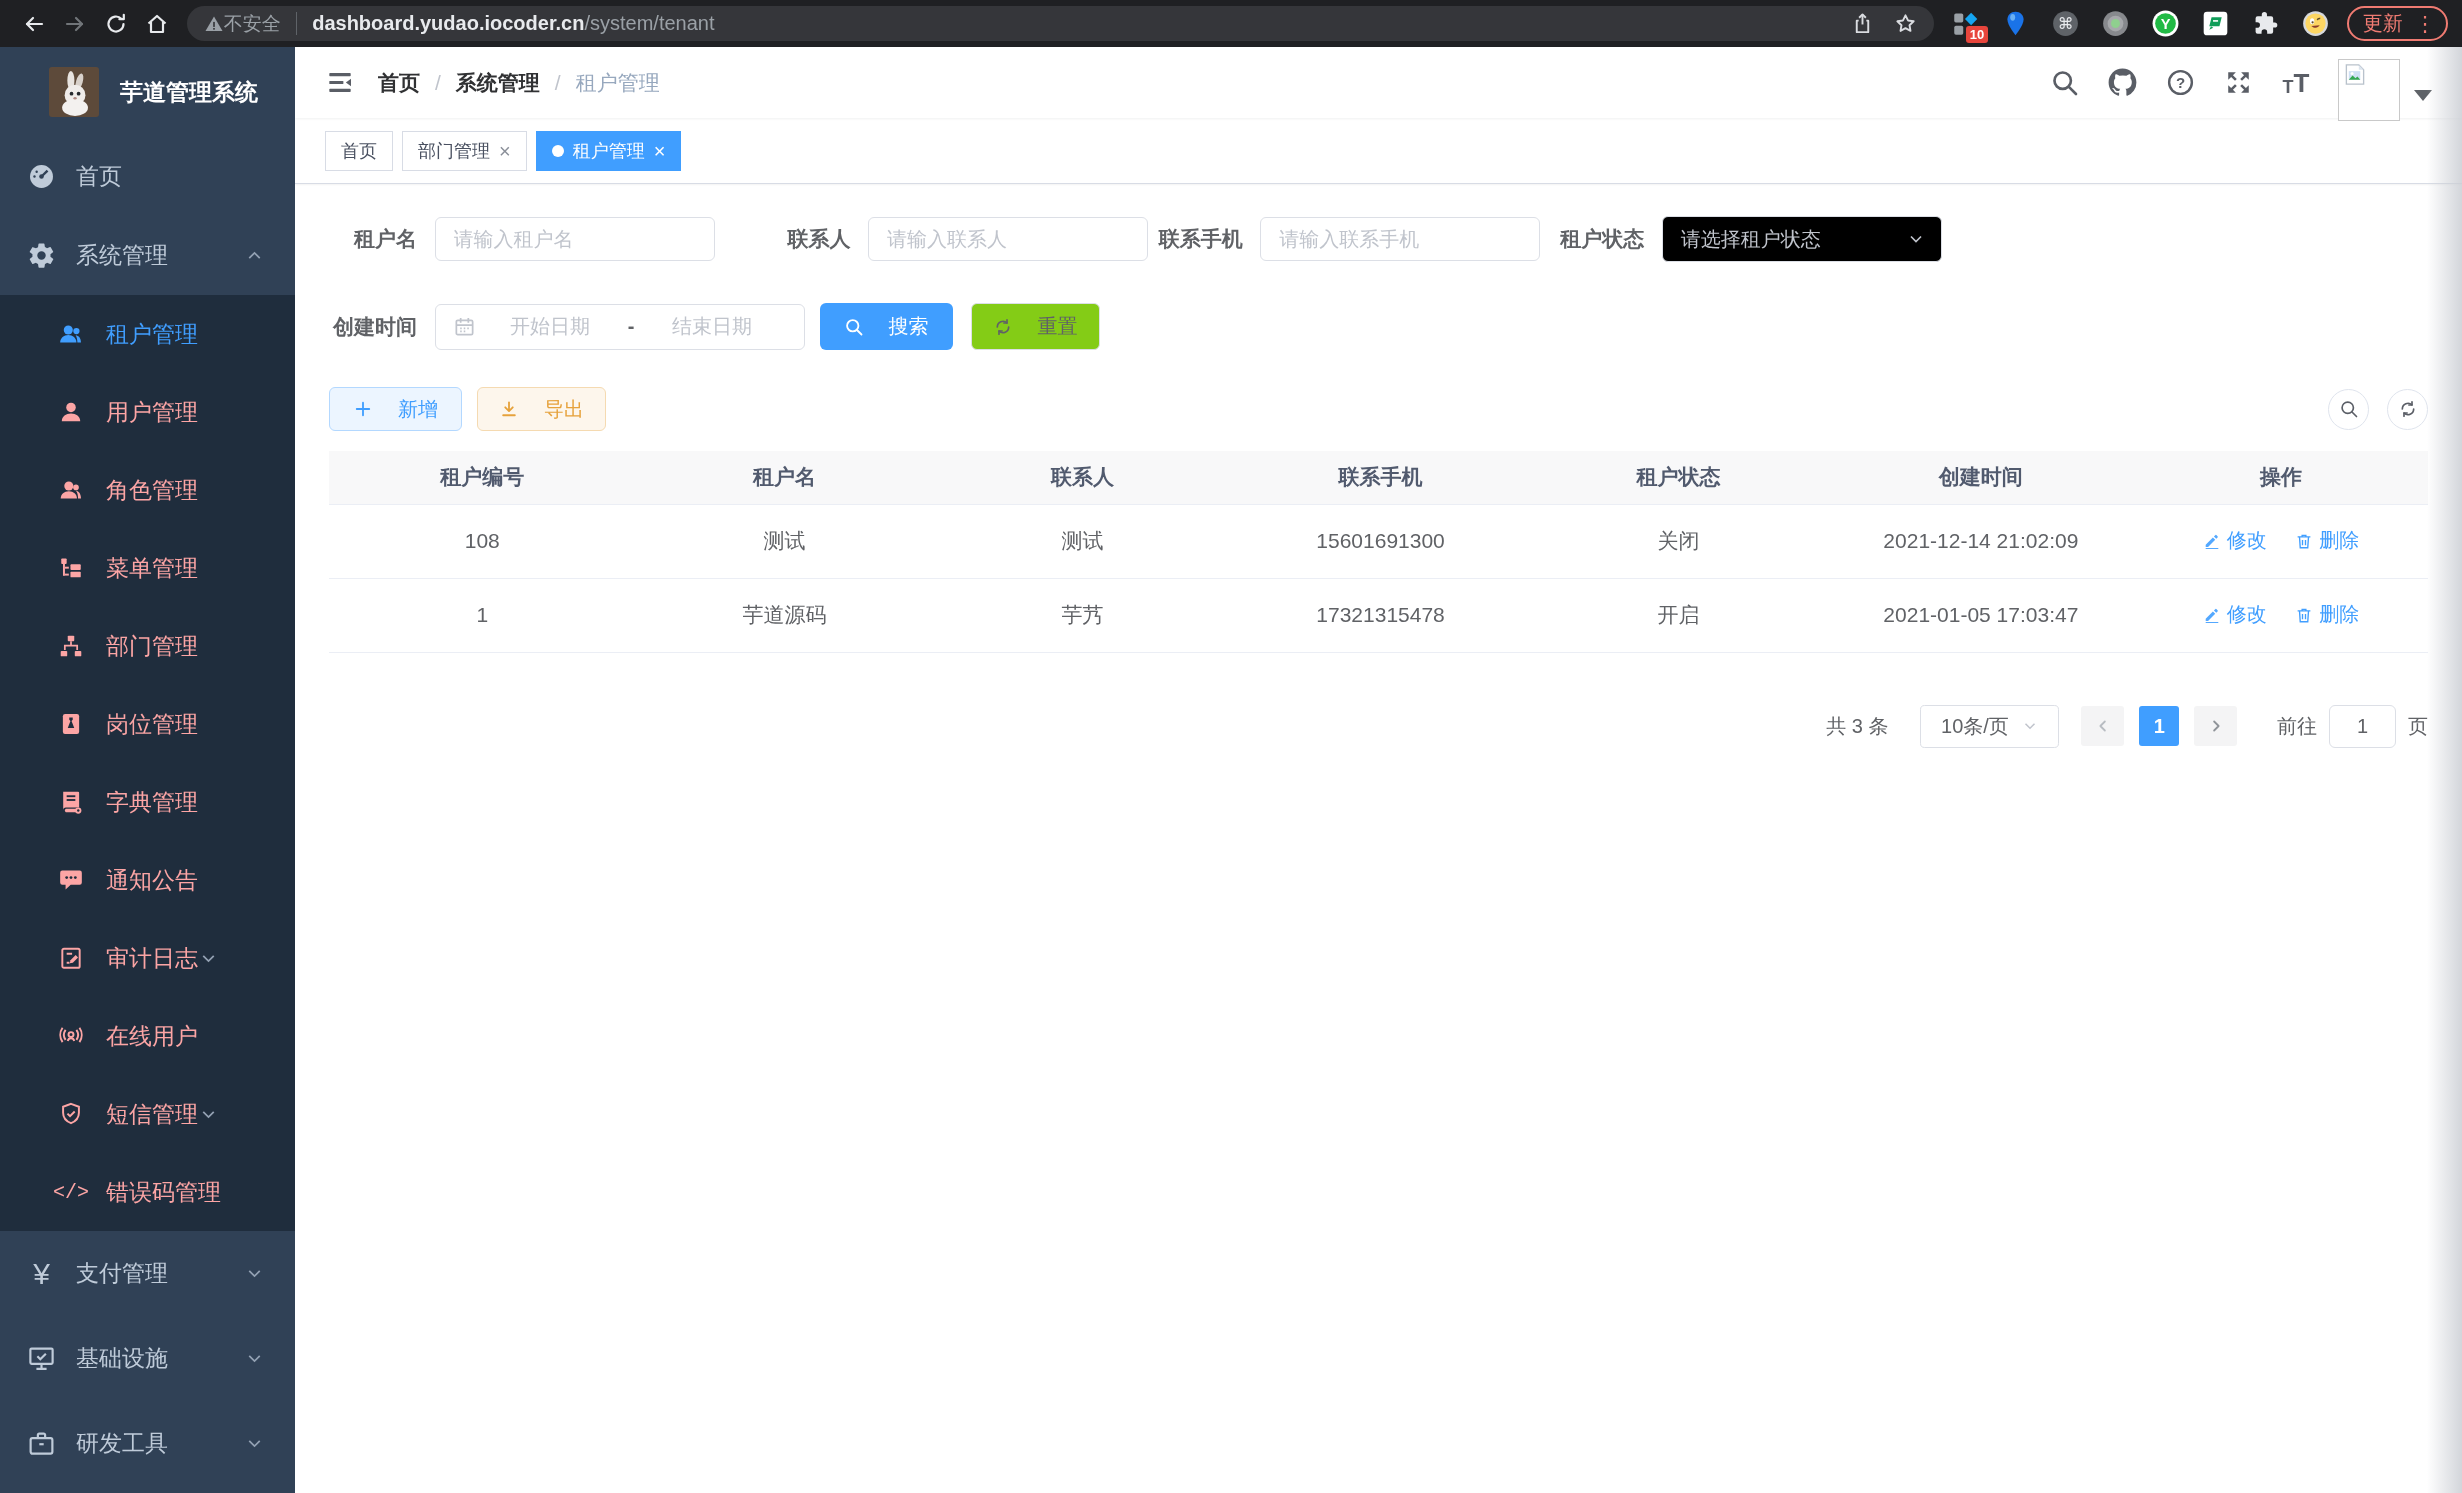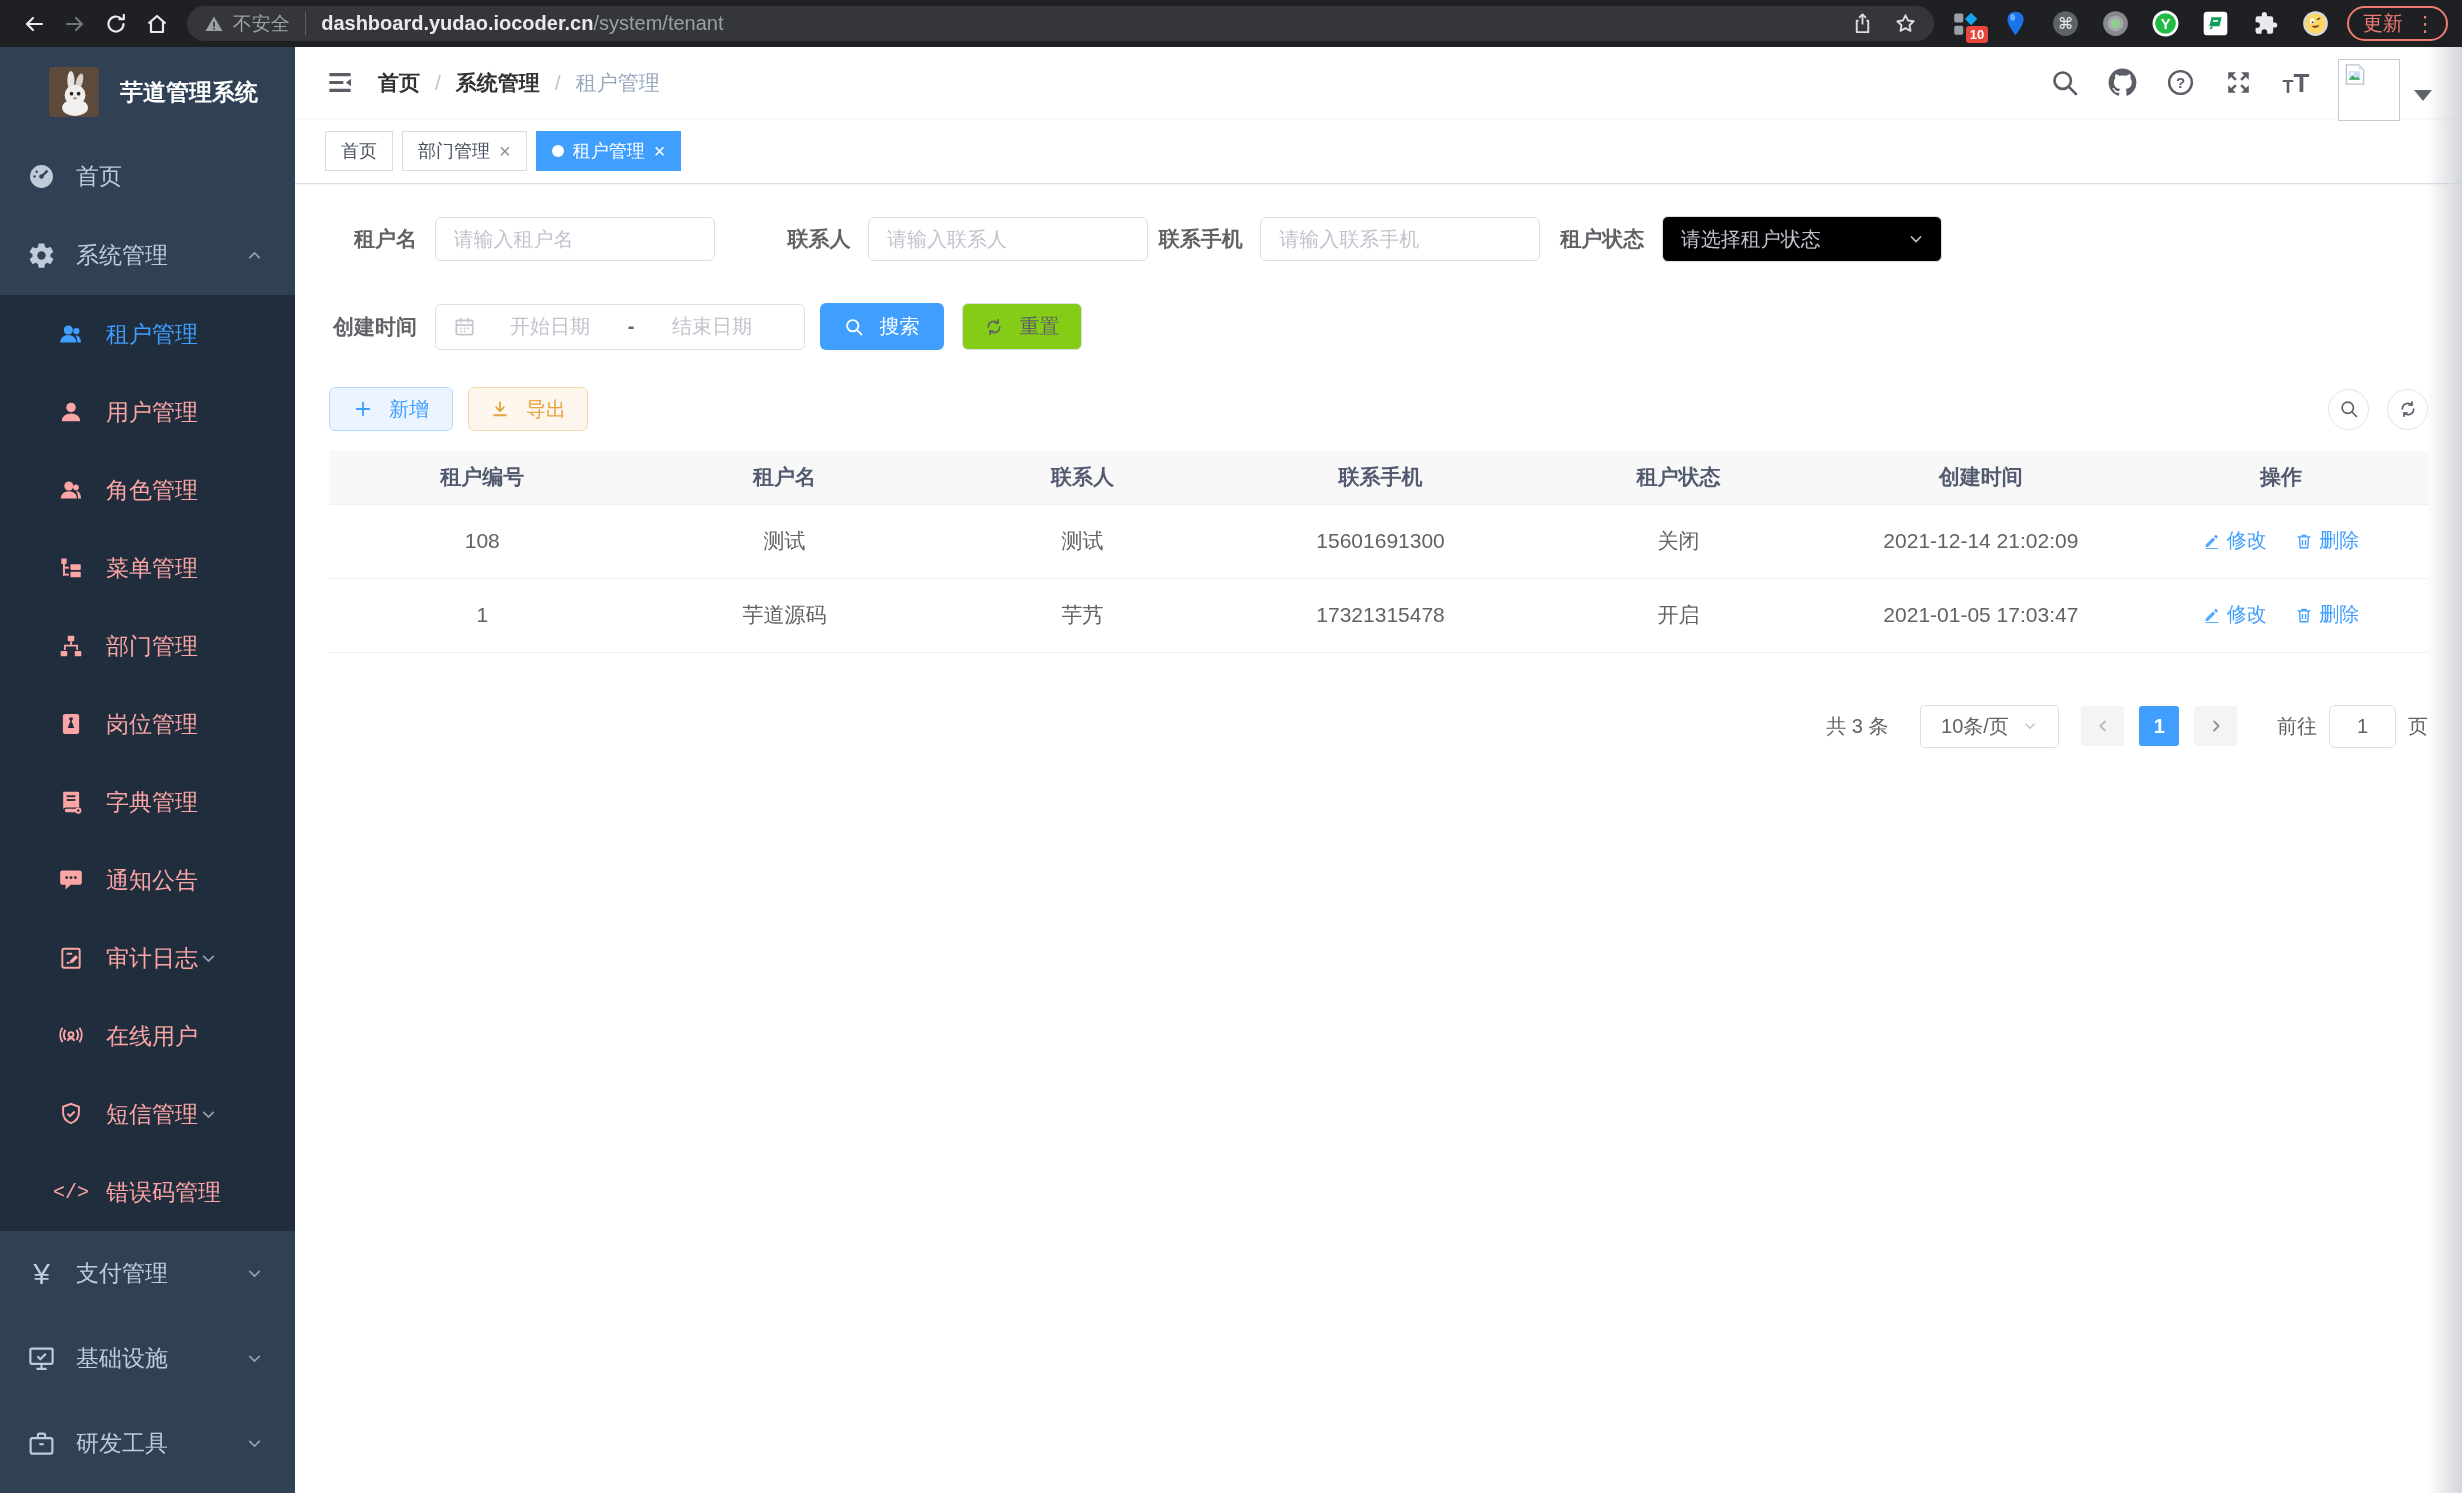--- a/index.html
+++ b/index.html
@@ -5,21 +5,21 @@
   * { margin:0; padding:0; box-sizing:border-box; }
   html,body { width:2462px; height:1494px; overflow:hidden; background:#fff;
     font-family:"Liberation Sans","DejaVu Sans",sans-serif; }
   svg { display:block; }
 
   
   .browser-bar { height:47px; background:#1f2023; display:flex; align-items:center; padding:0 13.7px; }
   .bicon { width:41px; height:41px; display:flex; align-items:center; justify-content:center; border-radius:50%; flex:none; cursor:pointer; }
   .bicon svg { width:24px; height:24px; }
   .omnibox { flex:1; height:35px; background:#35363a; border-radius:17.5px; display:flex; align-items:center; padding:0 17px; margin:0 9px; min-width:0; cursor:text; }
-  .omni-warn { color:#9aa0a6; display:flex; align-items:center; gap:9px; font-size:19px; flex:none; }
+  .omni-warn { color:#9aa0a6; display:flex; align-items:center; font-size:19px; flex:none; }
   .omni-div { width:1.5px; height:23px; background:#5f6368; margin:0 15px; flex:none; }
   .omni-host { color:#e8eaed; font-size:20px; font-weight:700; white-space:nowrap; }
   .omni-path { color:#9aa0a6; font-size:20px; white-space:nowrap; }
   .omni-spacer { flex:1; }
   .omni-act { display:flex; align-items:center; gap:20px; color:#dadce0; flex:none; }
   .omni-act svg { width:23px; height:23px; }
   .ext-area { display:flex; align-items:center; gap:20px; padding:0 7.6px; flex:none; }
   .ext { width:30px; height:30px; position:relative; display:flex; align-items:center; justify-content:center; cursor:pointer; }
   .ext svg { width:27px; height:27px; }
   .ext-badge { position:absolute; right:-7.6px; bottom:-4.6px; background:#e8453c; color:#fff; font-size:13px; line-height:1; padding:2.3px 3.8px; border-radius:3px; font-weight:700; }
@@ -83,21 +83,21 @@
   .f-input { height:44px; width:280px; border:0.8px solid #dcdfe6; border-radius:6px; font-size:20px; color:#606266; padding:0 18px; outline:none; font-family:inherit; background:#fff; }
   .f-input::placeholder { color:#c0c4cc; }
   .f-select { height:46px; width:280px; border:0.8px solid #dcdfe6; border-radius:6px; display:flex; align-items:center; padding:0 15px 0 18px; cursor:pointer; background:#000000; }
   .f-select .ph { color:#c0c4cc; font-size:20px; flex:1; }
   .f-select svg { width:20px; height:20px; color:#c0c4cc; }
   .row2 { margin-top:41px; }
   .date-range { width:370px; height:46px; border:0.8px solid #dcdfe6; border-radius:6px; display:flex; align-items:center; padding:0 17px; cursor:pointer; background:#fff; }
   .date-range svg { width:23px; height:23px; color:#c0c4cc; flex:none; }
   .dr-txt { flex:1; text-align:center; color:#c0c4cc; font-size:20px; }
   .dr-sep { color:#606266; font-size:20px; font-weight:700; padding:0 3px; }
-  .btn { display:inline-flex; align-items:center; justify-content:center; gap:16px; border-radius:6px; font-size:20px; cursor:pointer; border:0.8px solid transparent; font-family:inherit; }
+  .btn { display:inline-flex; align-items:center; justify-content:center; gap:25px; border-radius:6px; font-size:20px; cursor:pointer; border:0.8px solid transparent; font-family:inherit; }
   .btn svg { width:20px; height:20px; }
   .btn-search { height:47px; padding:0 23px; background:#409eff; color:#fff; margin-left:15px; }
   .btn-reset { height:47px; padding:0 21px; background:#84cc16; color:#606266; border-color:#dcdfe6; margin-left:18px; }
   .row3 { margin-top:37px; display:flex; align-items:center; }
   .btn-add { height:44px; padding:0 23px; background:#ecf5ff; border-color:#b3d8ff; color:#409eff; }
   .btn-export { height:44px; padding:0 21px; background:#fdf6ec; border-color:#f5dab1; color:#e6a23c; margin-left:15px; }
   .tool-circles { margin-left:auto; display:flex; align-items:center; gap:18px; }
   .circle-btn { width:41px; height:41px; border:0.8px solid #dfe4ed; border-radius:50%; background:#fff; color:#5a5e66; display:flex; align-items:center; justify-content:center; cursor:pointer; }
   .circle-btn svg { width:20px; height:20px; }
 

